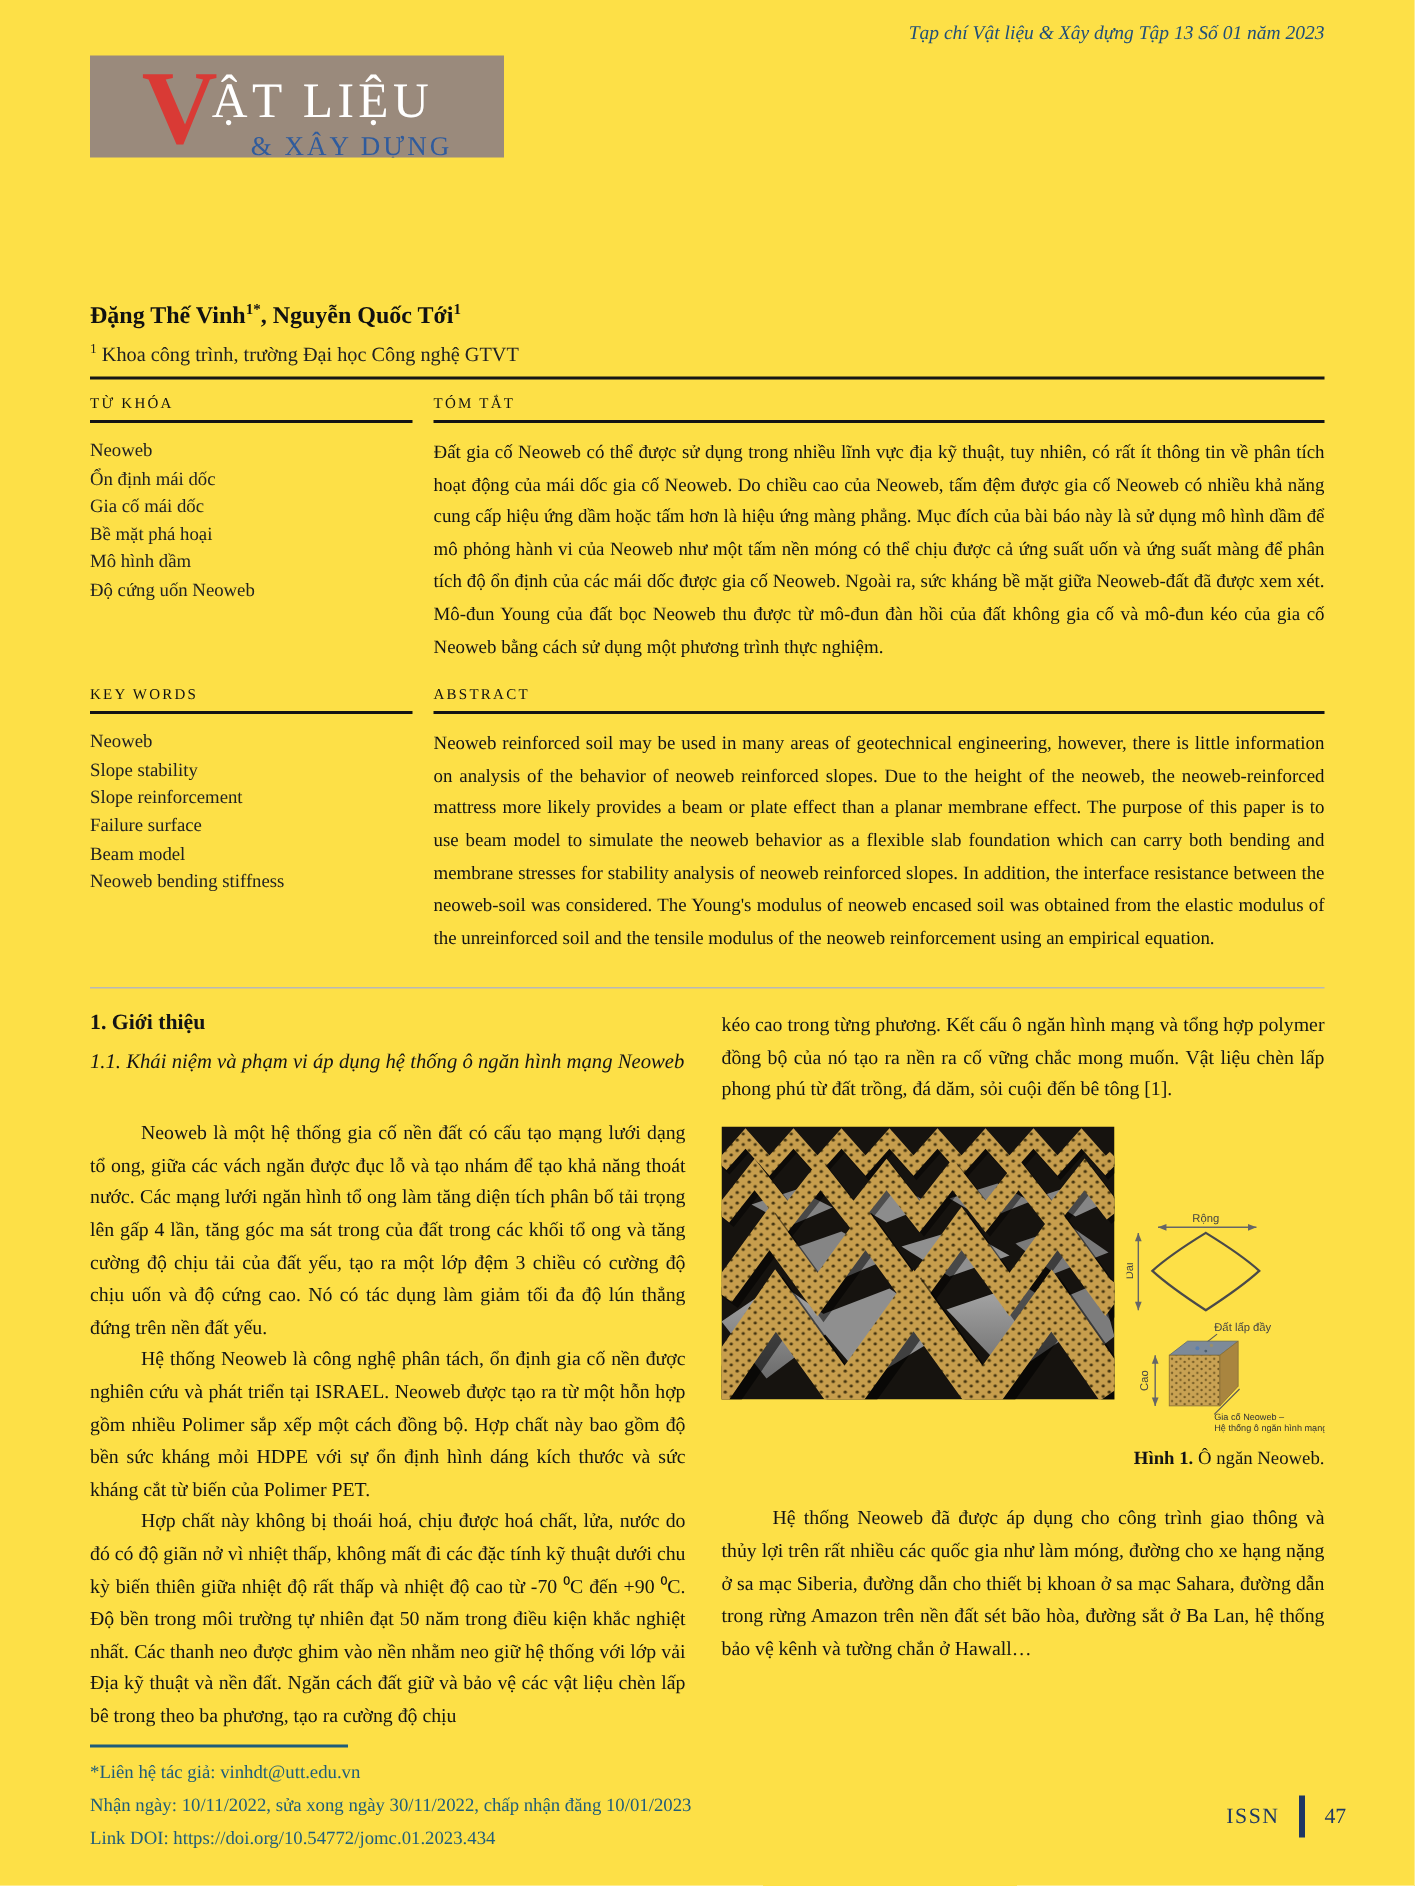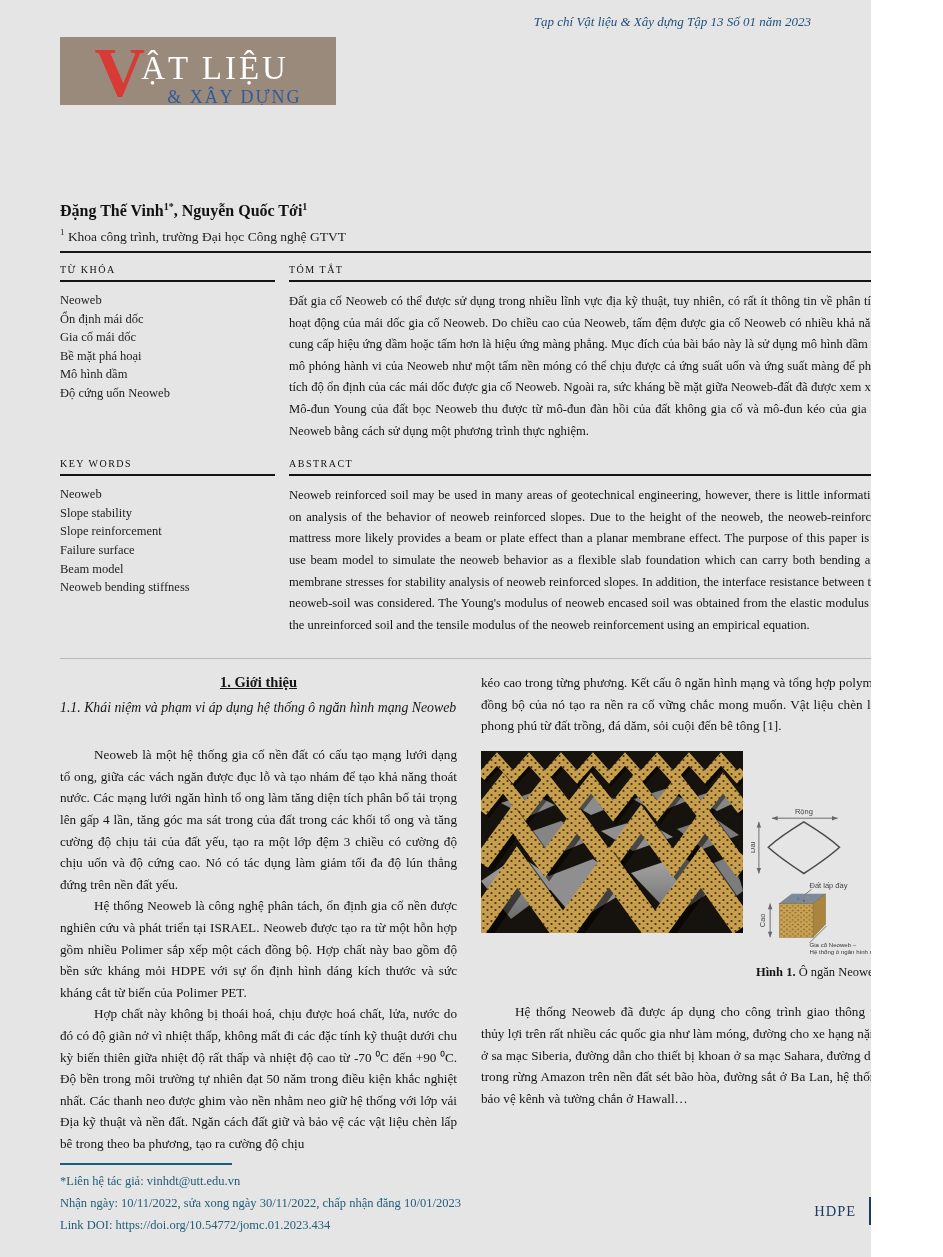--- a/index.html
+++ b/index.html
@@ -1,17 +1,17 @@
 <!DOCTYPE html>
 <html><head>
 <meta charset="utf-8">
 <style>
   * { margin:0; padding:0; box-sizing:border-box; }
   body { background:#ffffff; font-family:"Liberation Serif", serif; }
-  .page { position:relative; width:871px; height:1257px; background:#e5e5e5; overflow:hidden; color:#1a1a1a; }
+  .page { position:relative; width:943px; height:1257px; background:#fde047; overflow:hidden; color:#1a1a1a; }
 
   .issue-line { position:absolute; top:14px; right:60px; font-style:italic; font-size:13px; color:#1f4e79; }
 
   .logo-box { position:absolute; left:60px; top:37px; width:276px; height:68px; background:#9a8a7c;
               display:flex; align-items:center; justify-content:center; overflow:hidden; }
   .logo-v { color:#d93a35; font-size:70px; font-weight:bold; line-height:0.8; margin:4px -4px 0 0; }
   .logo-text { display:flex; flex-direction:column;margin-top:16px; }
   .logo-l1 { color:#ffffff; font-size:33px; letter-spacing:3px; line-height:1; }
   .logo-l2 { color:#2f5b9d; font-size:18px; letter-spacing:2px; line-height:1; margin:3px 0 0 26px; }
 
@@ -35,21 +35,21 @@
                    display:grid; grid-template-columns:215px 1fr; column-gap:14px; row-gap:12px; }
   .col-heading { font-size:10px; letter-spacing:1.5px; padding:4px 0 5px; border-bottom:2.5px solid #141414;
                  margin-bottom:9px; font-weight:normal; color:#111; }
   .kw-item { font-size:12.5px; line-height:18.6px; color:#222; }
   .abstract-text { font-size:12.6px; line-height:21.6px; text-align:justify; color:#141414; }
 
   .bodyrule { position:absolute; top:658px; left:60px; width:823px; border-top:1px solid #b8b8b8; }
 
   .body-cols { position:absolute; top:672px; left:60px; width:823px; display:flex; gap:24px; }
   .bcol { flex:1; font-size:13.2px; line-height:21.6px; text-align:justify; color:#141414; }
-  .sec-h   { font-weight:bold; font-size:14.5px; margin-bottom:3px; text-align:center;text-decoration:underline; }
+  .sec-h   { font-weight:bold; font-size:14.5px; margin-bottom:3px; text-align:left; }
   .sec-sub { font-style:italic; font-size:13.8px; margin-bottom:26px; text-align:left; }
   .bcol p { text-indent:34px; }
   .bcol p.noindent { text-indent:0; }
 
   .fig-row { display:flex; gap:8px; margin:14px 0 6px; align-items:flex-start; }
   .photo   { width:262px; height:182px; display:block; }
   .diagram { width:132px; height:150px; display:block; margin-top:55px; }
   .fig-caption { text-align:right; font-size:12.5px; margin-bottom:18px; text-indent:0; }
   .fig-caption .cap-b { font-weight:bold; }
 
@@ -231,18 +231,18 @@
 
   <div class="footrule"></div>
 
   <div class="footer-notes">
     <div>*Liên hệ tác giả: vinhdt@utt.edu.vn</div>
     <div>Nhận ngày: 10/11/2022, sửa xong ngày 30/11/2022, chấp nhận đăng 10/01/2023</div>
     <div>Link DOI: https://doi.org/10.54772/jomc.01.2023.434</div>
   </div>
 
   <div class="jomc-box">
-    <span class="jomc-label">HDPE</span>
+    <span class="jomc-label">ISSN</span>
     <span class="jomc-bar"></span>
     <span class="jomc-page">47</span>
   </div>
 
 </div>
 
 </body></html>

